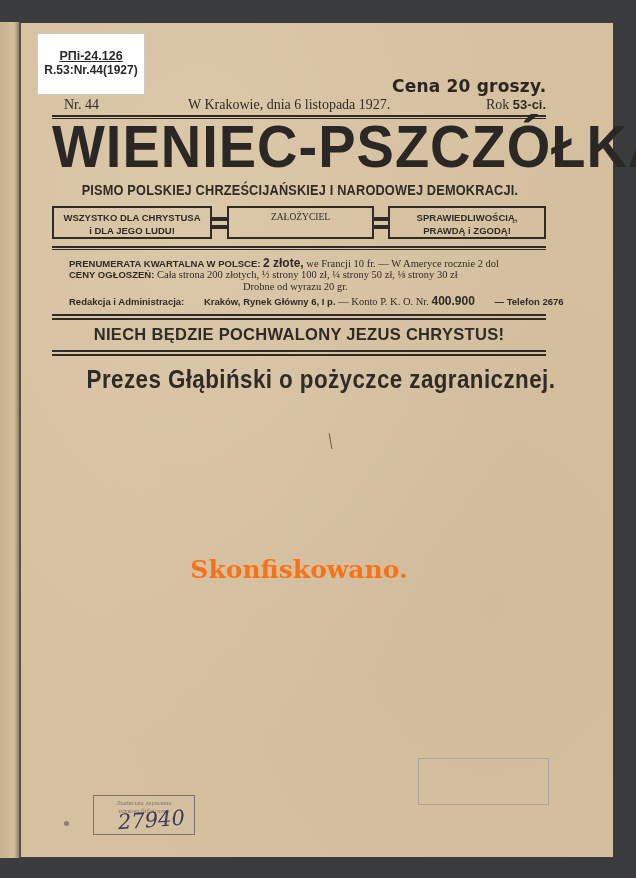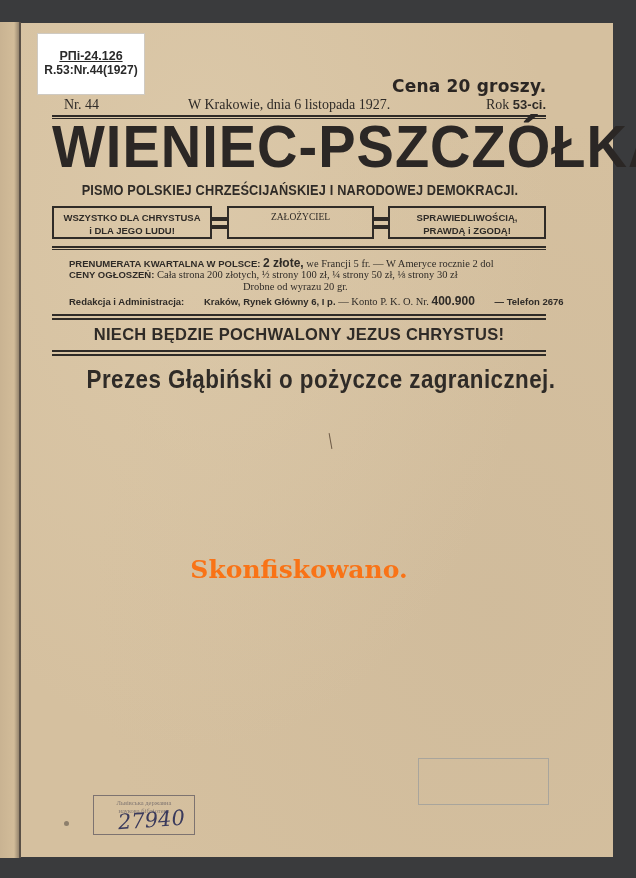--- a/index.html
+++ b/index.html
@@ -136,21 +136,21 @@
   <div>SPRAWIEDLIWOŚCIĄ,</div>
   <div>PRAWDĄ i ZGODĄ!</div>
 </div>
 
 <div class="rule" style="top:246px;height:2px;"></div>
 <div class="rule" style="top:249px;height:1px;"></div>
 
 <div class="abs info" style="top:256px;">
   <span class="k">PRENUMERATA KWARTALNA W POLSCE:</span>
   <span class="big">2 złote,</span>
-  <span>we Francji 5 fr. — W Ameryce rocznie 2 dol</span>
+  <span>we Francji 10 fr. — W Ameryce rocznie 2 dol</span>
 </div>
 <div class="abs info" style="top:269px;">
   <span class="k">CENY OGŁOSZEŃ:</span>
   <span>Cała strona 200 złotych, ½ strony 100 zł, ¼ strony 50 zł, ⅛ strony 30 zł</span>
 </div>
 <div class="abs info" style="top:281px;left:243px;">Drobne od wyrazu 20 gr.</div>
 <div class="abs info" style="top:294px;">
   <span class="k">Redakcja i Administracja:</span>
   <span class="k">Kraków, Rynek Główny 6, I p.</span>
   <span>— Konto P. K. O. Nr.</span>

